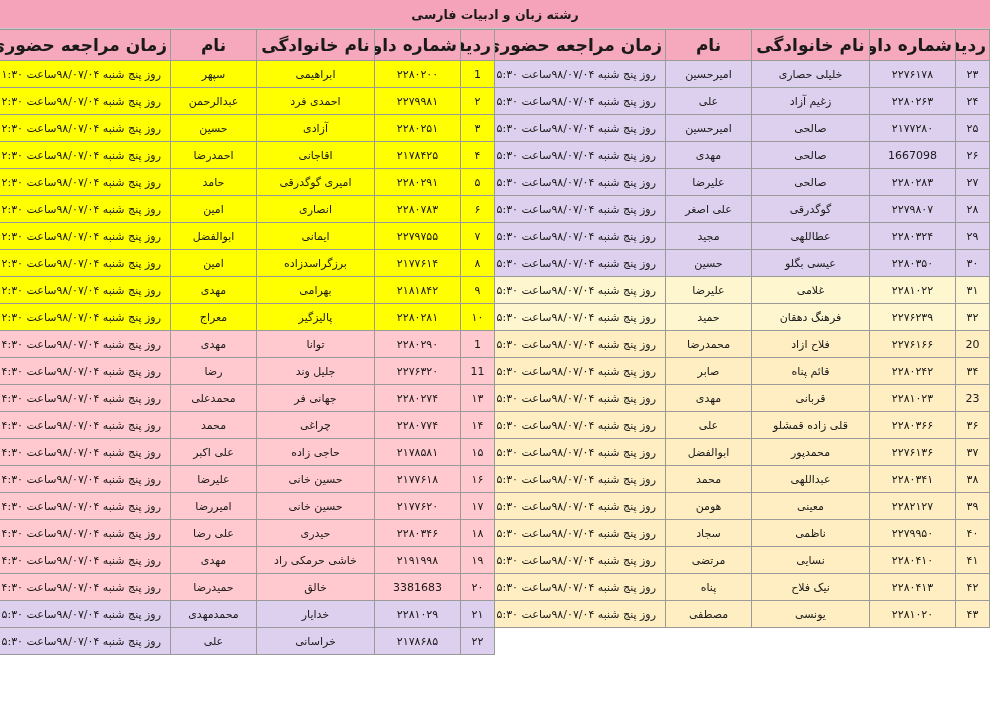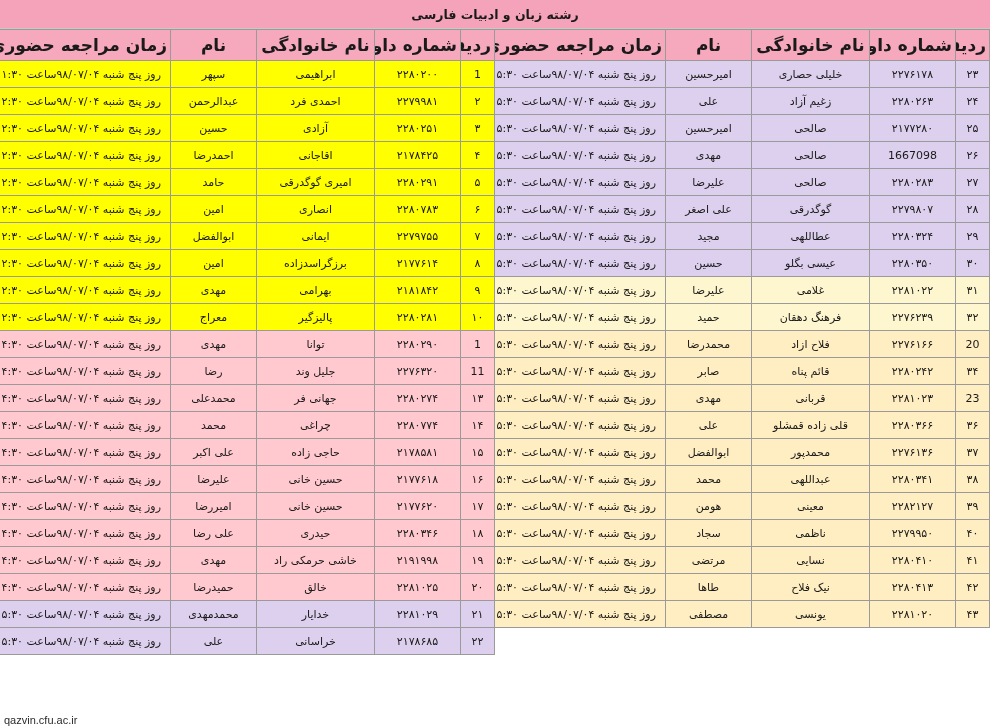--- a/index.html
+++ b/index.html
@@ -359,21 +359,21 @@
                 <div class="inner">
                   <span>روز پنج شنبه ۹۸/۰۷/۰۴</span>
                   <span>ساعت ۱۵:۳۰</span>
                 </div>
               </td>
             </tr>
             <tr class="r-cream">
               <td>۴۲</td>
               <td>۲۲۸۰۴۱۳</td>
               <td>نیک فلاح</td>
-              <td>طاها</td>
+              <td>پناه</td>
               <td class="zaman">
                 <div class="inner">
                   <span>روز پنج شنبه ۹۸/۰۷/۰۴</span>
                   <span>ساعت ۱۵:۳۰</span>
                 </div>
               </td>
             </tr>
             <tr class="r-cream">
               <td>۴۳</td>
               <td>۲۲۸۱۰۲۰</td>
@@ -632,21 +632,21 @@
               <td>مهدی</td>
               <td class="zaman">
                 <div class="inner">
                   <span>روز پنج شنبه ۹۸/۰۷/۰۴</span>
                   <span>ساعت ۱۴:۳۰</span>
                 </div>
               </td>
             </tr>
             <tr class="r-pink">
               <td>۲۰</td>
-              <td>۲۲۸۱۰۲۵</td>
+              <td>3381683</td>
               <td>خالق</td>
               <td>حمیدرضا</td>
               <td class="zaman">
                 <div class="inner">
                   <span>روز پنج شنبه ۹۸/۰۷/۰۴</span>
                   <span>ساعت ۱۴:۳۰</span>
                 </div>
               </td>
             </tr>
             <tr class="r-purple">
@@ -672,17 +672,14 @@
                   <span>ساعت ۱۵:۳۰</span>
                 </div>
               </td>
             </tr>
           </tbody>
       </table>
     </div>
 
   </div>
 
-  <div class="footer">
-    <span class="url">qazvin.cfu.ac.ir</span>
-  </div>
 
 </div>
 
 </body></html>

